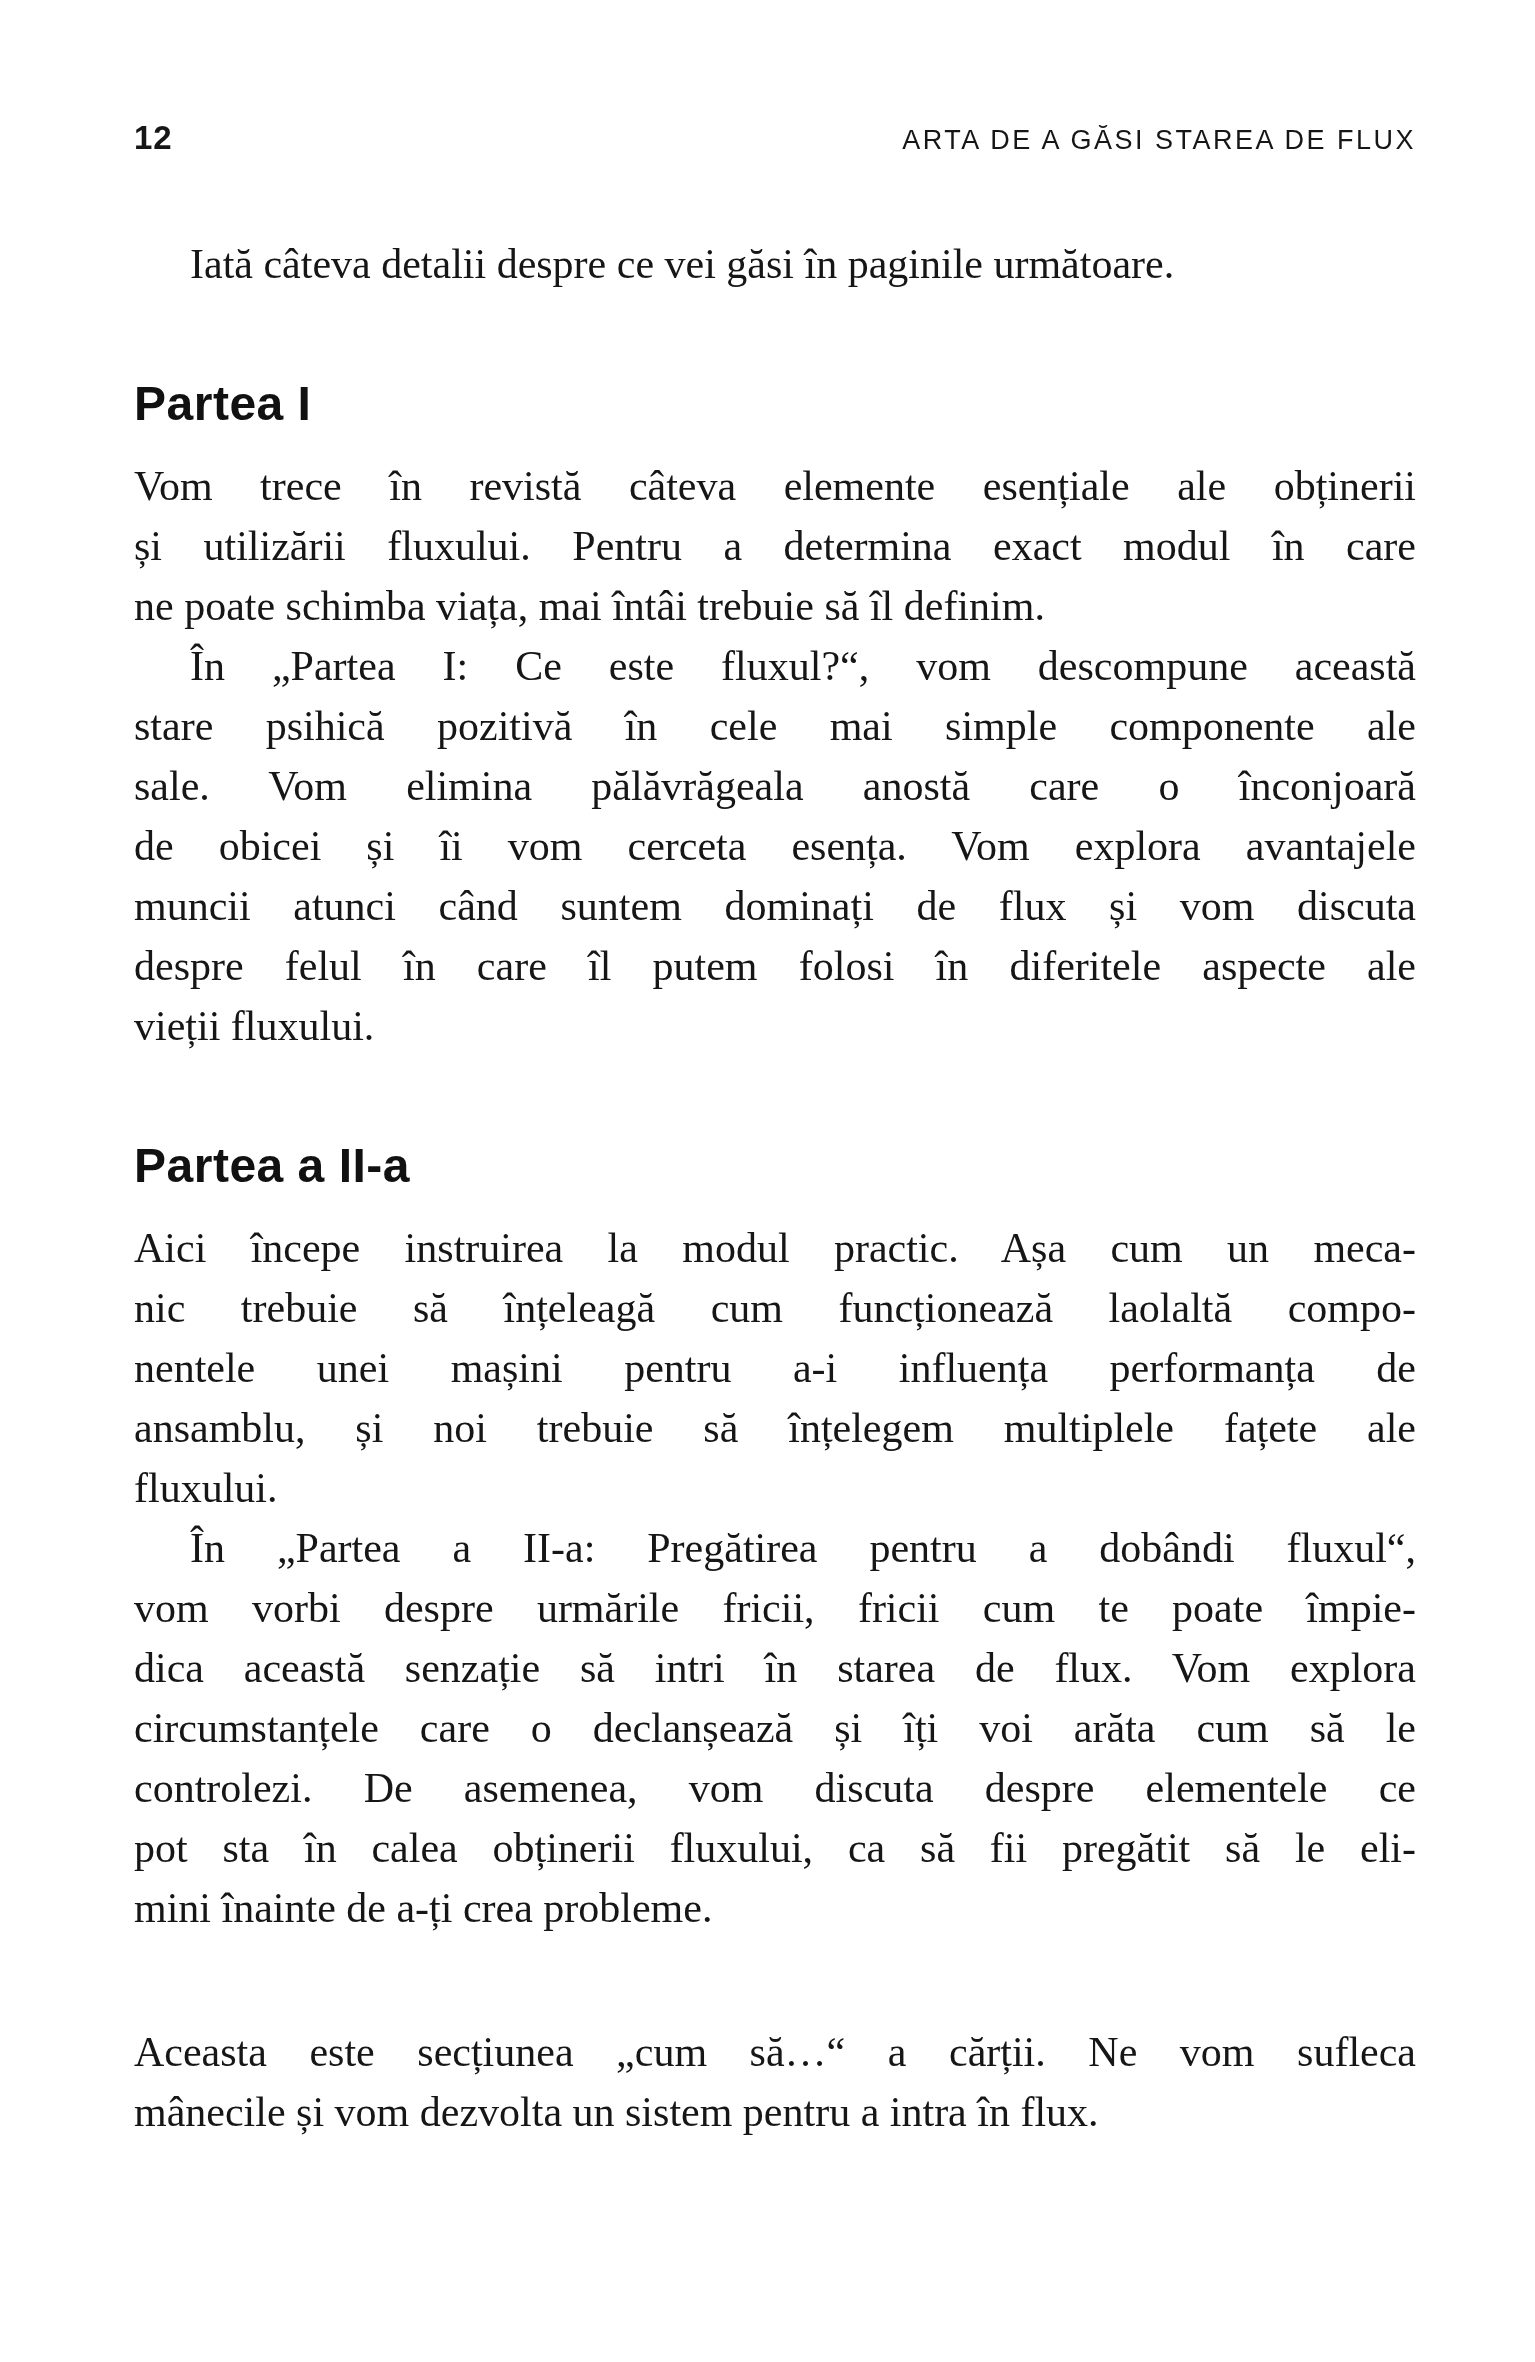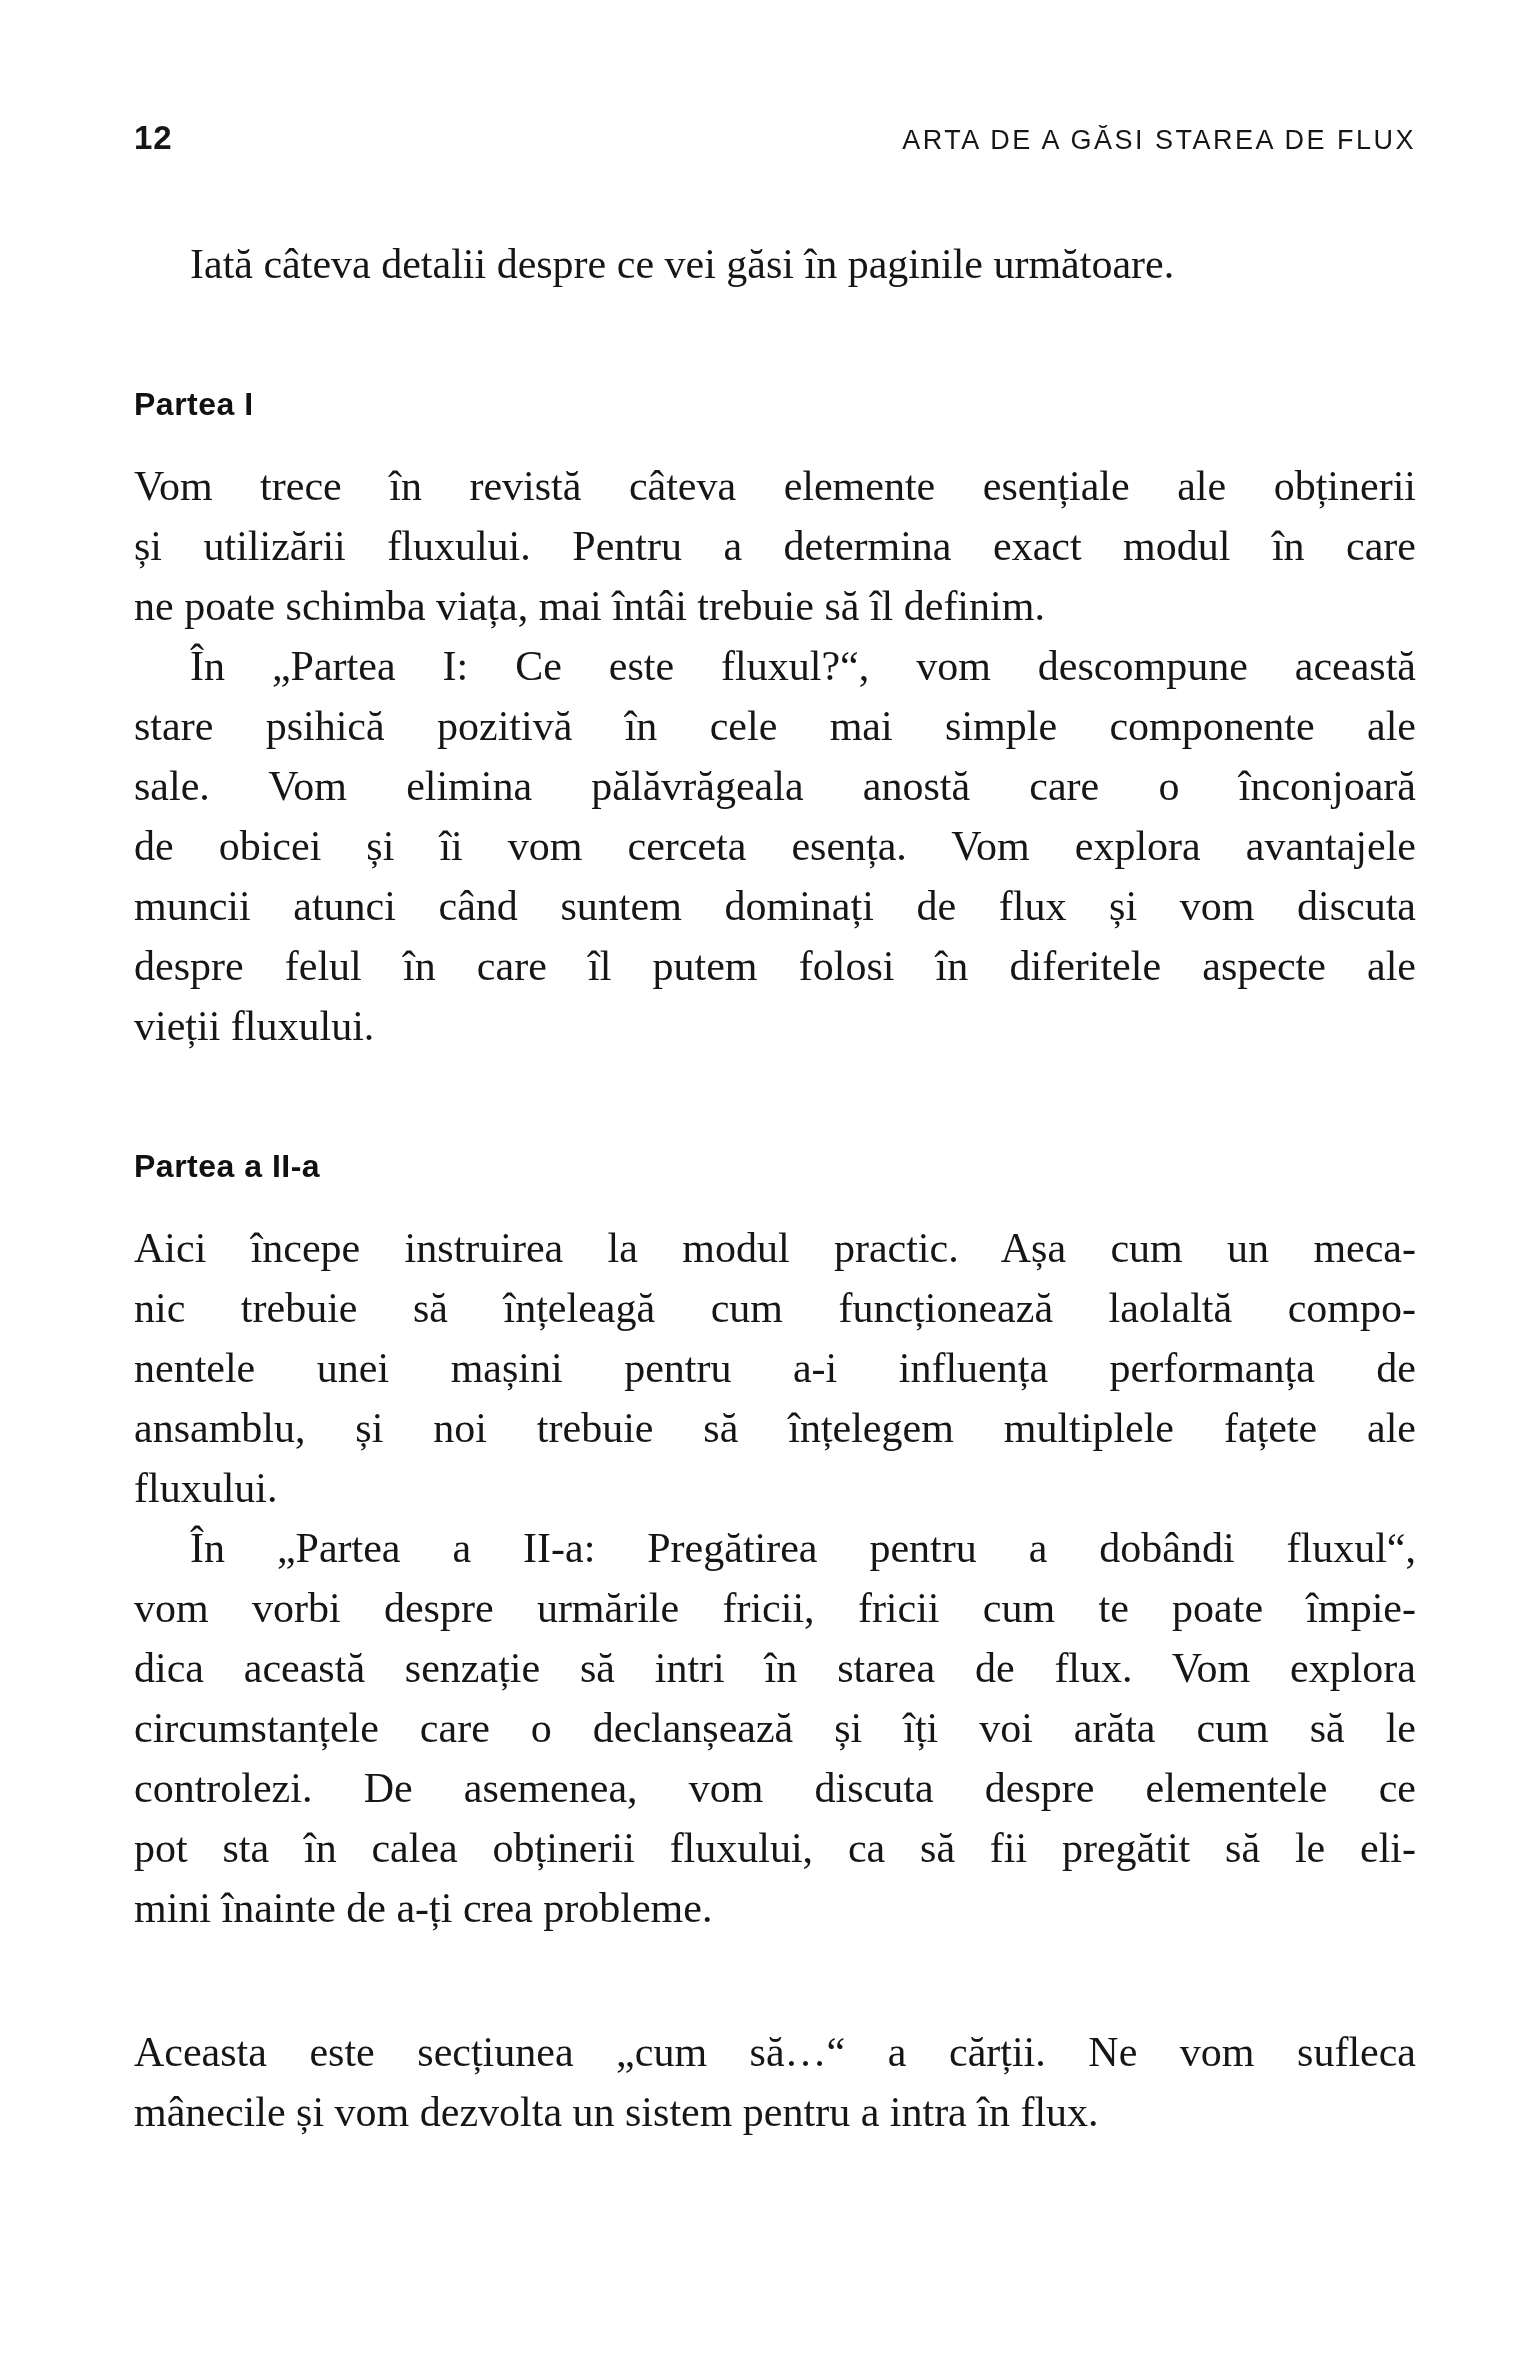--- a/index.html
+++ b/index.html
@@ -45,21 +45,21 @@
   }
   .intro {
     margin: 74px 0 0 0;
     text-indent: 56px;
   }
   .section {
     margin-top: 84px;
   }
   .section-heading {
     font-family: "Liberation Sans", sans-serif;
-    font-size: 32px;
+    font-size: 48px;
     font-weight: 700;
     letter-spacing: 0.5px;
     line-height: 52px;
     color: #111111;
     margin: 0 0 26px 0;
   }
   .paragraph {
     margin: 0;
   }
   .text-line {

